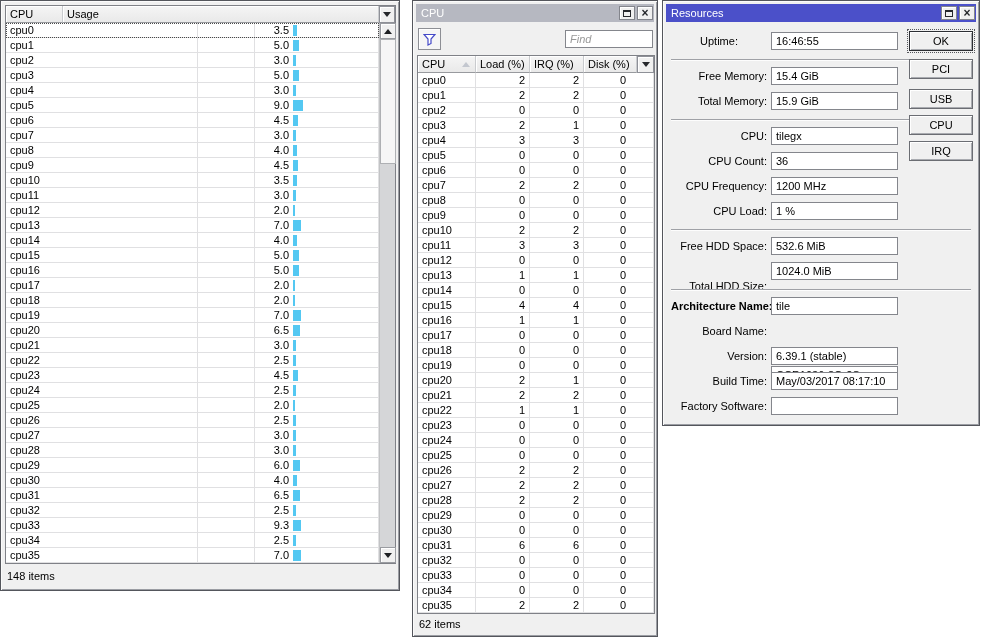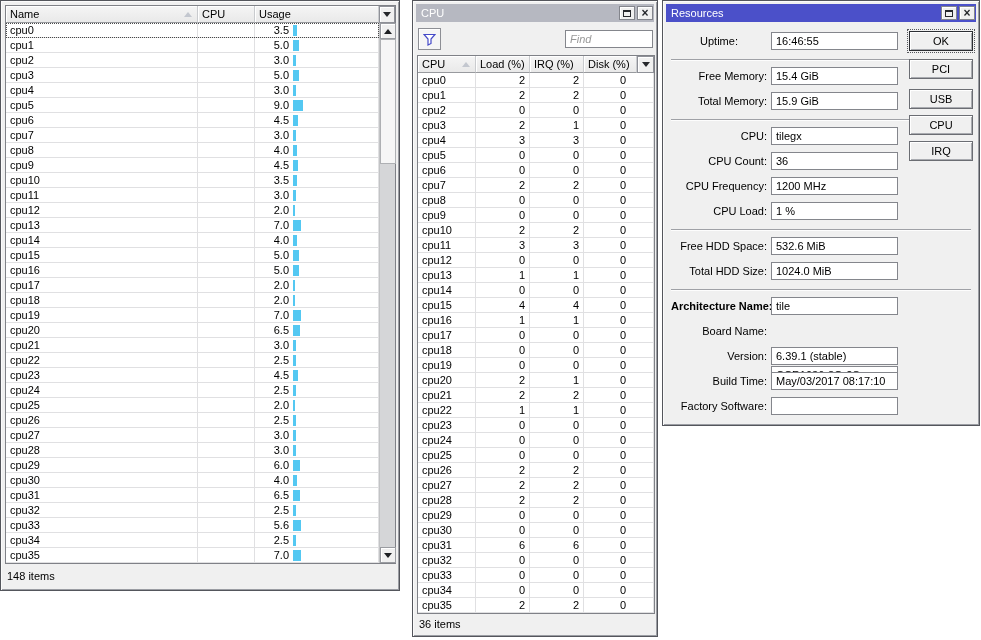--- a/index.html
+++ b/index.html
@@ -81,24 +81,20 @@
     background:#f0f0f0;border:1px solid #6b6d73;text-align:center;line-height:18px;
     box-shadow:inset 1px 1px 0 #fff, inset -1px -1px 0 #a9abb0;}
   .res-btn.default{border:1px solid #2c2e33;outline:1px dotted #55575c;outline-offset:1px;}
 </style>
 </head>
 <body>
 
 <section class="win" style="left:0;top:0;width:400px;height:591px;">
   <div class="tframe" style="left:4px;top:4px;width:391px;height:559px;">
     <div class="thead">
-      <div class="hcell hd-name">
-        <span>Name</span>
-        <span class="sort-tri"></span>
-      </div>
       <div class="hcell hd-cpu">
         <span>CPU</span>
       </div>
       <div class="hcell hd-usage">
         <span>Usage</span>
       </div>
       <div class="dd-btn hd-dd">
         <span class="dd-tri"></span>
       </div>
     </div>
@@ -364,21 +360,21 @@
           <div class="tcell lcpu"></div>
           <div class="tcell lusage">
             <span class="unum">2.5</span>
             <span class="ubar" style="width: 2.8px;"></span>
           </div>
         </div>
         <div class="trow">
           <div class="tcell lname">cpu33</div>
           <div class="tcell lcpu"></div>
           <div class="tcell lusage">
-            <span class="unum">5.6</span>
+            <span class="unum">9.3</span>
             <span class="ubar" style="width: 8.3px;"></span>
           </div>
         </div>
         <div class="trow">
           <div class="tcell lname">cpu34</div>
           <div class="tcell lcpu"></div>
           <div class="tcell lusage">
             <span class="unum">2.5</span>
             <span class="ubar" style="width: 2.8px;"></span>
           </div>
@@ -654,21 +650,21 @@
           <div class="tcell mdisk">0</div>
         </div>
         <div class="trow">
           <div class="tcell mcpu">cpu35</div>
           <div class="tcell mload num">2</div>
           <div class="tcell mirq num">2</div>
           <div class="tcell mdisk">0</div>
         </div>
       </div>
   </div>
-  <div class="statusbar" style="top:617px;">36 items</div>
+  <div class="statusbar" style="top:617px;">62 items</div>
 </section>
 
 <section class="win" style="left:662px;top:0;width:318px;height:426px;">
   <div class="titlebar active">
     <span>Resources</span>
     <span class="tb-buttons">
       <span class="tb-btn">
           <span class="max-glyph"></span>
         </span>
       <span class="tb-btn">
@@ -689,21 +685,21 @@
       <div class="res-input" style="top: 126px;">tilegx</div>
       <div class="res-label" style="top: 151px;">CPU Count:</div>
       <div class="res-input" style="top: 151px;">36</div>
       <div class="res-label" style="top: 176px;">CPU Frequency:</div>
       <div class="res-input" style="top: 176px;">1200 MHz</div>
       <div class="res-label" style="top: 201px;">CPU Load:</div>
       <div class="res-input" style="top: 201px;">1 %</div>
       <div class="res-sep" style="top: 228px;"></div>
       <div class="res-label" style="top: 236px;">Free HDD Space:</div>
       <div class="res-input" style="top: 236px;">532.6 MiB</div>
-      <div class="res-label" style="top: 261px;">Total HDD Size:</div>
+      <div class="res-label" style="top: 276px;">Total HDD Size:</div>
       <div class="res-input" style="top: 261px;">1024.0 MiB</div>
       <div class="res-sep" style="top: 288px;"></div>
       <div class="res-label" style="top: 296px; font-weight: bold;">Architecture Name:</div>
       <div class="res-input" style="top: 296px;">tile</div>
       <div class="res-label" style="top: 321px;">Board Name:</div>
       <div class="res-input" style="top: 321px; margin-top: 44px;">CCR1036-8G-2S+</div>
       <div class="res-label" style="top: 346px;">Version:</div>
       <div class="res-input" style="top: 346px;">6.39.1 (stable)</div>
       <div class="res-label" style="top: 371px;">Build Time:</div>
       <div class="res-input" style="top: 371px;">May/03/2017 08:17:10</div>

